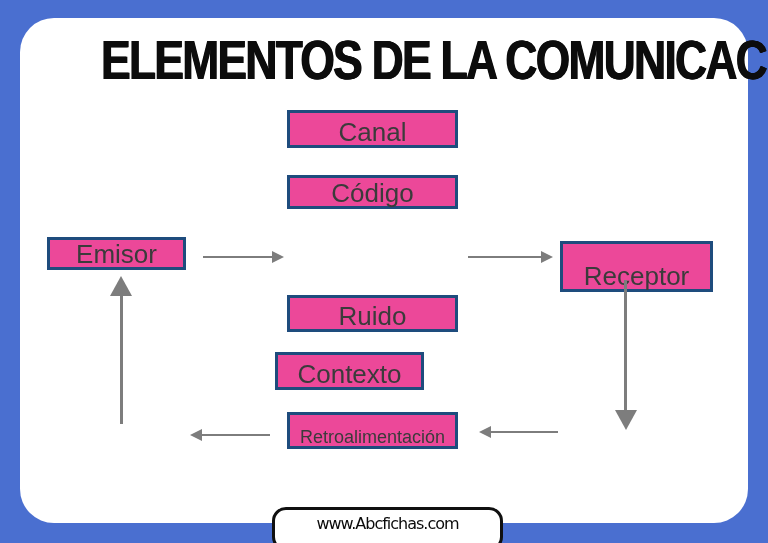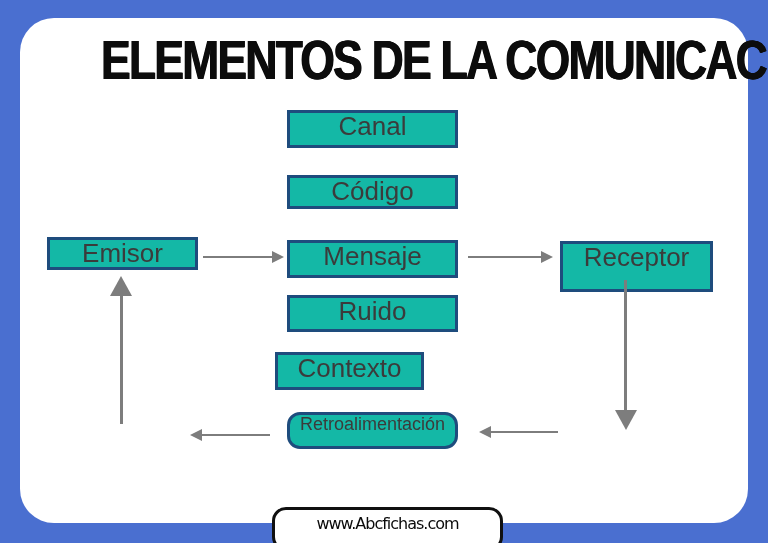--- a/index.html
+++ b/index.html
@@ -37,24 +37,24 @@
     font-weight:900;
     font-size:54px;
     letter-spacing:-2px;
     transform:scale(0.82,1.02);
     transform-origin:center top;
     text-shadow:0.7px 0 0 var(--title-black), -0.7px 0 0 var(--title-black);
   }
   .node{
     position:absolute;
     border:3px solid var(--box-border-blue);
-    background:#14b8a6;
+    background:#ec4899;
     color:var(--node-text);
     display:flex;
-    align-items:flex-start;
+    align-items:flex-end;
     justify-content:center;
     font-size:26px;
     line-height:1;
   }
   .node.small{font-size:18px;}
   .aline{position:absolute;background:var(--arrow-gray);}
   .ahead{position:absolute;width:0;height:0;}
   .ah-right{border-top:6px solid transparent;border-bottom:6px solid transparent;border-left:12px solid var(--arrow-gray);}
   .ah-left{border-top:6px solid transparent;border-bottom:6px solid transparent;border-right:12px solid var(--arrow-gray);}
   .ah-down{border-left:11px solid transparent;border-right:11px solid transparent;border-top:20px solid var(--arrow-gray);}
@@ -80,39 +80,36 @@
     white-space:nowrap;
   }
 </style>
 </head>
 <body>
 
 <div class="card">
 
   <h1 class="title"><span class="title-inner">ELEMENTOS DE LA COMUNICACIÓN</span></h1>
 
-  <div class="node" style="left:27px;top:219px;width:151px;height:33px;">
+  <div class="node" style="left:27px;top:219px;width:139px;height:33px;">
       <span>Emisor</span>
     </div>
   <div class="node" style="left:267px;top:92px;width:171px;height:38px;">
       <span>Canal</span>
     </div>
   <div class="node" style="left:267px;top:157px;width:171px;height:34px;">
       <span>Código</span>
     </div>
-  <div class="node" style="left:267px;top:222px;width:171px;height:38px;">
-      <span>Mensaje</span>
-    </div>
   <div class="node" style="left:267px;top:277px;width:171px;height:37px;">
       <span>Ruido</span>
     </div>
   <div class="node" style="left:255px;top:334px;width:149px;height:38px;">
       <span>Contexto</span>
     </div>
-  <div class="node small" style="left:267px;top:394px;width:171px;height:37px;border-radius:13px;">
+  <div class="node small" style="left:267px;top:394px;width:171px;height:37px;">
       <span>Retroalimentación</span>
     </div>
   <div class="node" style="left:540px;top:223px;width:153px;height:51px;">
       <span>Receptor</span>
     </div>
 
   <div>
     <div class="aline" style="left:183px;top:238px;width:69px;height:2px;"></div>
     <div class="ahead ah-right" style="left:252px;top:233px;"></div>
   </div>

